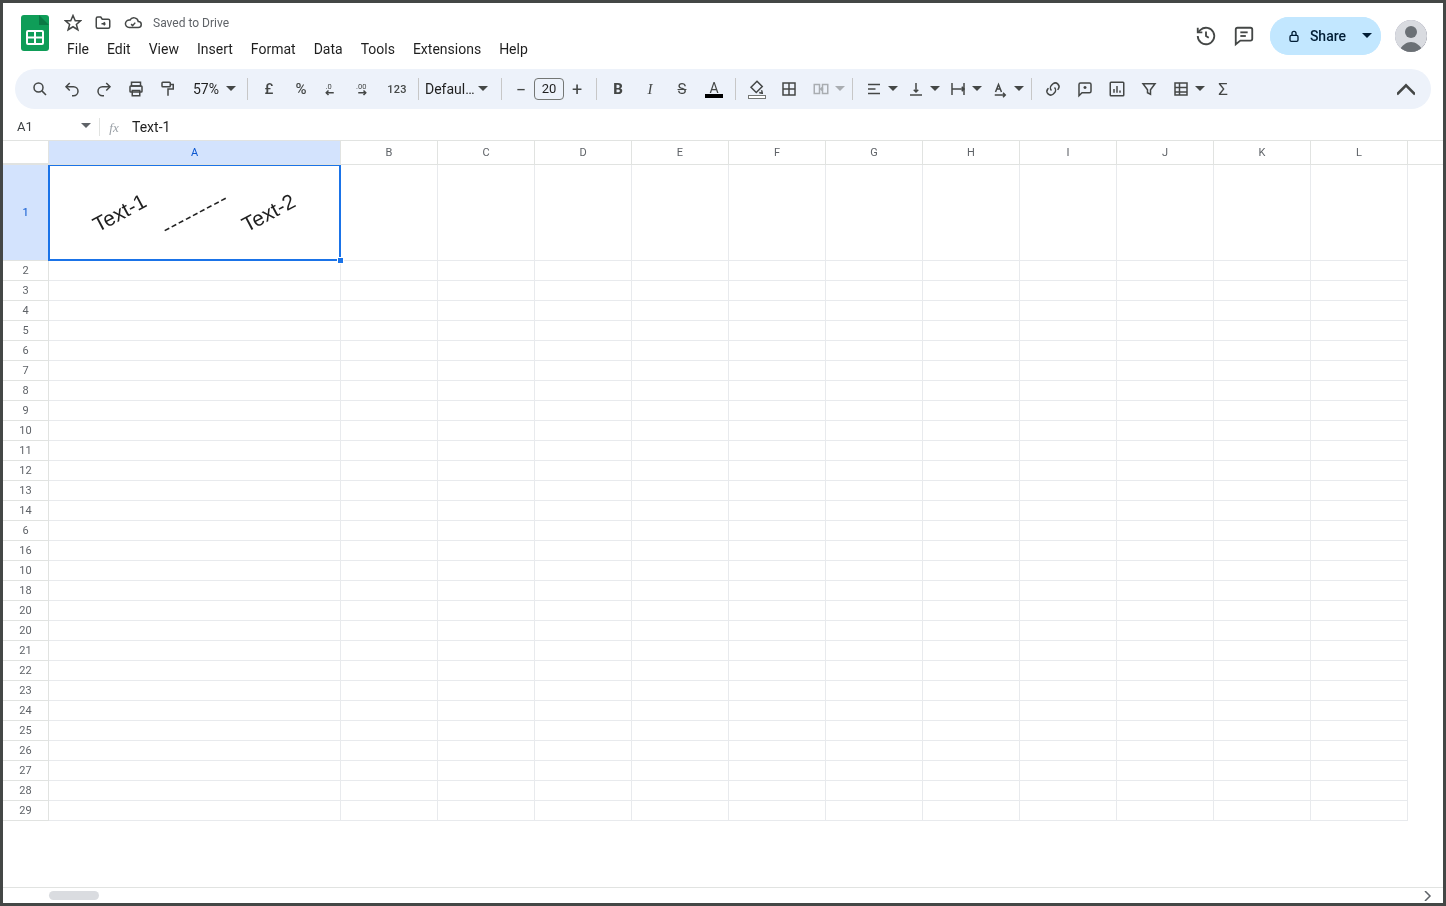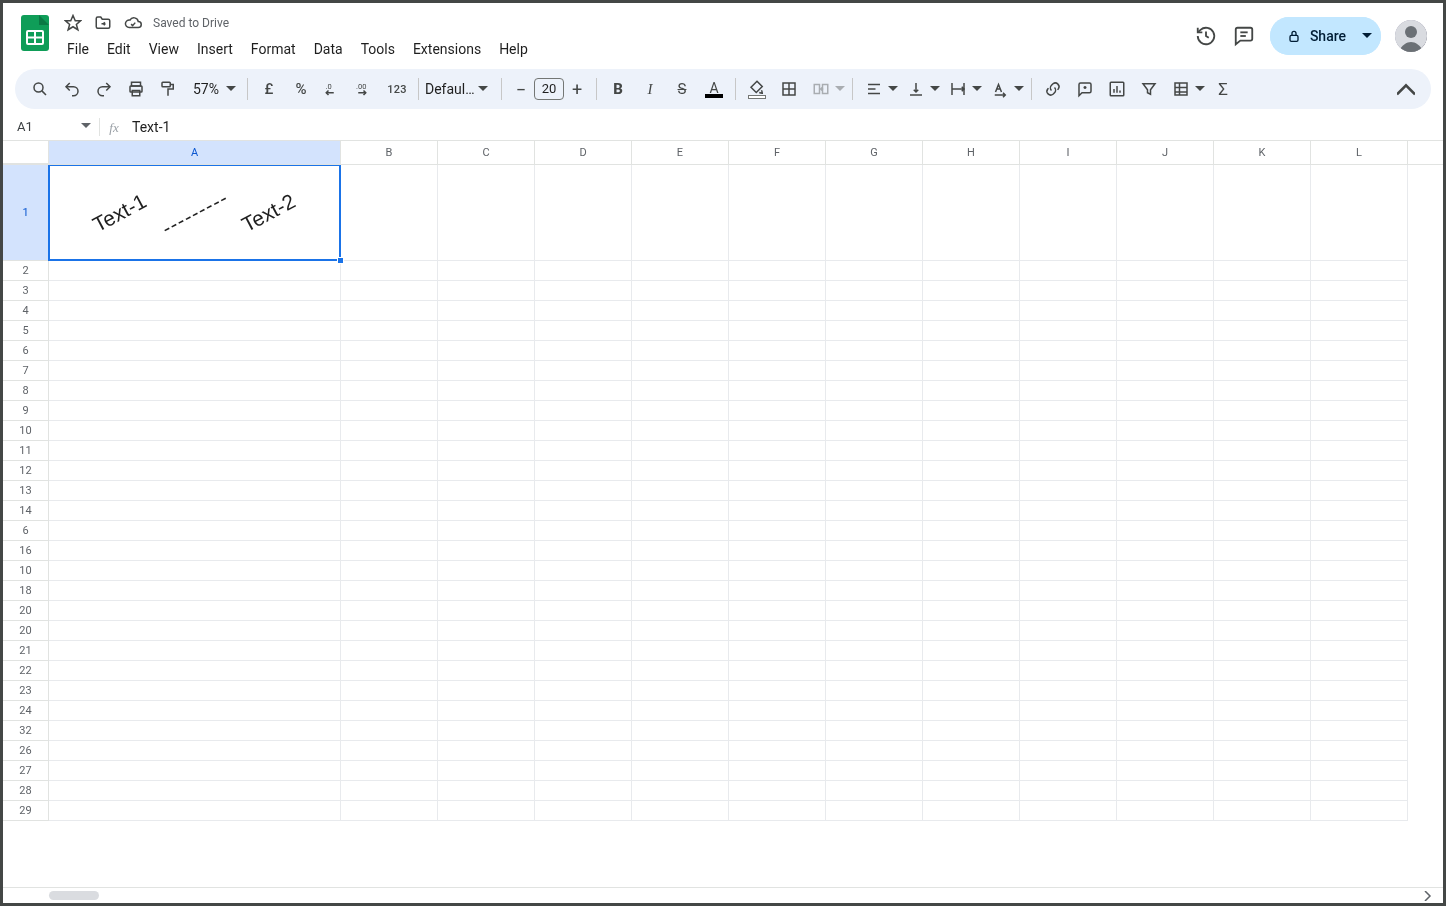--- a/index.html
+++ b/index.html
@@ -482,21 +482,21 @@
             <div class="row-h" style="height: 20px;">6</div>
             <div class="row-h" style="height: 20px;">16</div>
             <div class="row-h" style="height: 20px;">10</div>
             <div class="row-h" style="height: 20px;">18</div>
             <div class="row-h" style="height: 20px;">20</div>
             <div class="row-h" style="height: 20px;">20</div>
             <div class="row-h" style="height: 20px;">21</div>
             <div class="row-h" style="height: 20px;">22</div>
             <div class="row-h" style="height: 20px;">23</div>
             <div class="row-h" style="height: 20px;">24</div>
-            <div class="row-h" style="height: 20px;">32</div>
+            <div class="row-h" style="height: 20px;">25</div>
             <div class="row-h" style="height: 20px;">26</div>
             <div class="row-h" style="height: 20px;">27</div>
             <div class="row-h" style="height: 20px;">28</div>
             <div class="row-h" style="height: 20px;">29</div>
           </div>
         <div class="cells" id="cells" style="width: 1359px; height: 656px;">
           <div class="sel-cell" id="sel-cell" style="left: -1px; top: -1px; width: 293px; height: 97px;">
             <div class="cell-content">
               <span class="diag-text">Text-1</span>
               <span class="diag-dashes">---------</span>

